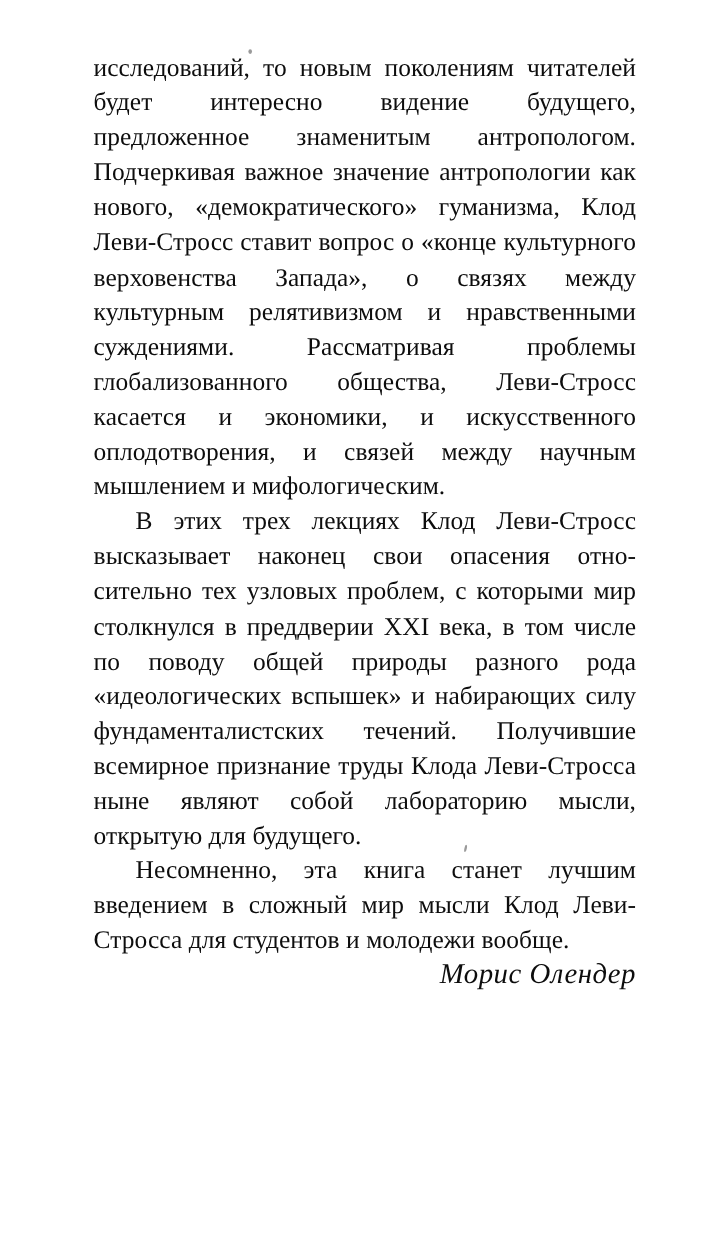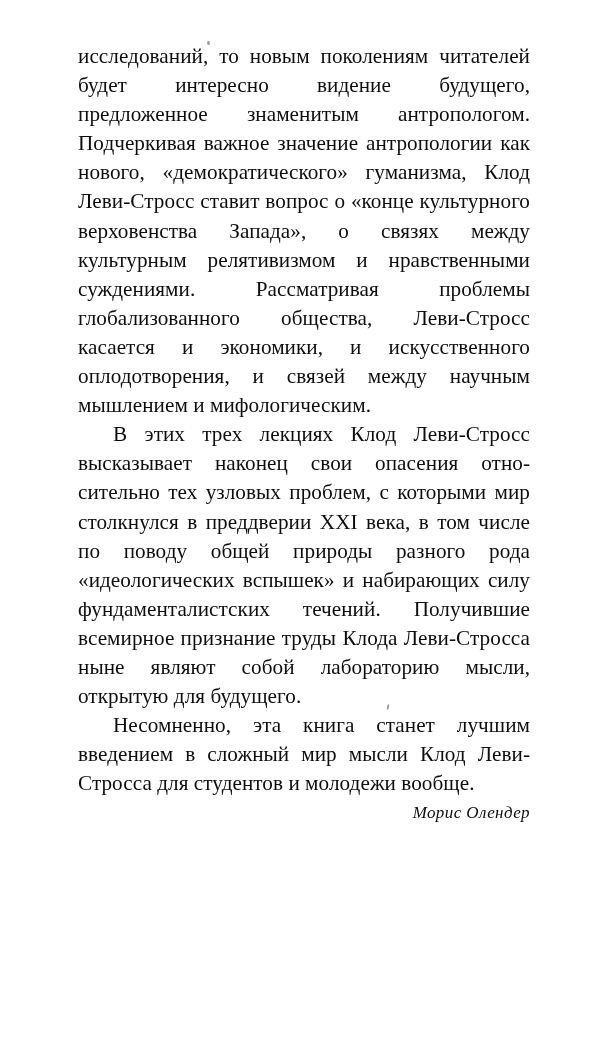--- a/index.html
+++ b/index.html
@@ -36,21 +36,21 @@
     -webkit-hyphens: manual;
   }
   .para.continued {
     text-indent: 0;
   }
   .para.indented {
     text-indent: 35px;
   }
   .signature {
     margin: 0;
-    font-size: 17px;
+    font-size: 24px;
     line-height: 29.1px;
     text-align: right;
     font-style: italic;
     letter-spacing: 0.4px;
   }
   
   .speck {
     position: absolute;
     background: #9a9a9a;
     border-radius: 50%;

